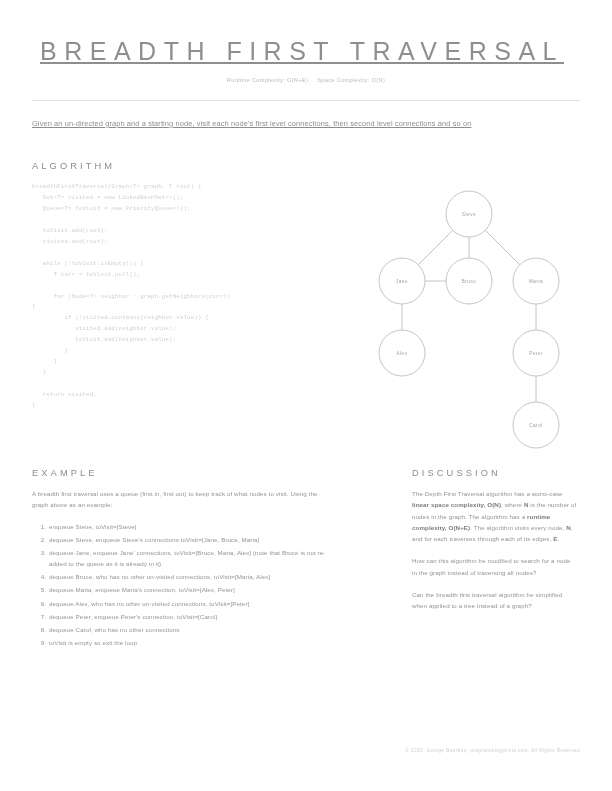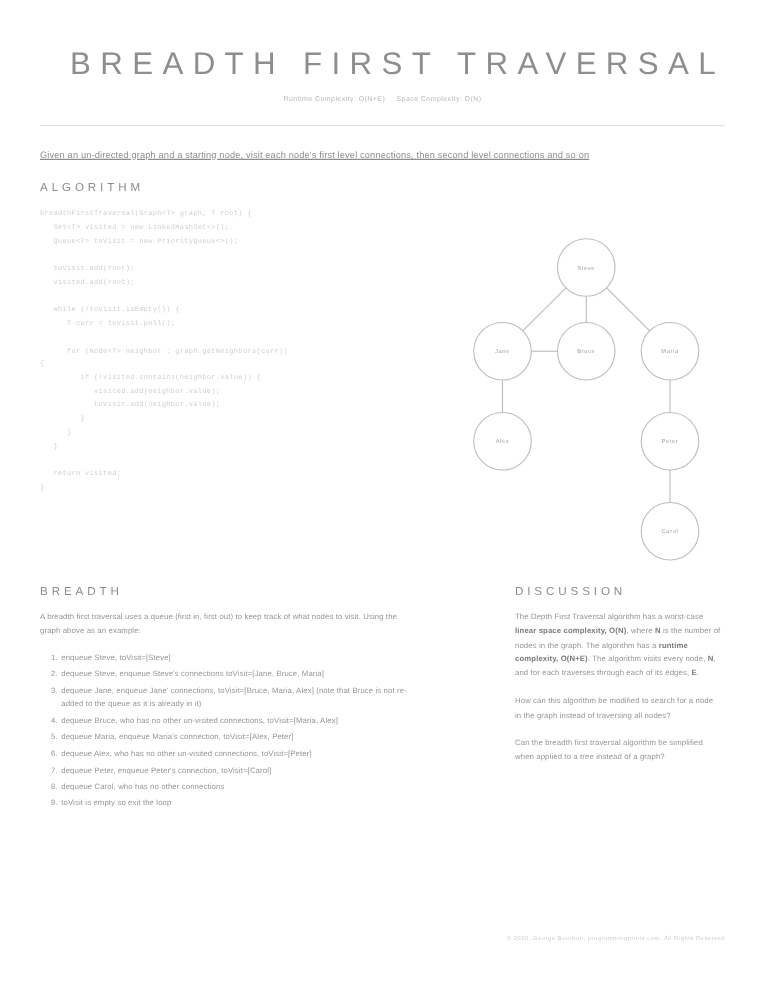--- a/index.html
+++ b/index.html
@@ -19,28 +19,29 @@
     position: absolute;
     left: 0; top: 0;
     width: 612px;
     height: 791px;
     box-sizing: border-box;
     padding: 0 32px;
   }
 
   
   .title {
-    text-align: right;
+    text-align: left;
     font-size: 25px;
     letter-spacing: 7.5px;
     color: #8e8e8e;
     font-weight: 400;
     margin: 38px 0 0 0;
     padding-left: 8px;
     line-height: 1.1;
+    text-decoration: underline;
   }
   .subtitle {
     text-align: center;
     font-size: 5.6px;
     letter-spacing: 0.35px;
     color: #b9b9b9;
     margin-top: 11px;
   }
   .subtitle .gap { display: inline-block; width: 9px; }
   .rule {
@@ -57,21 +58,21 @@
     letter-spacing: 0.12px;
     text-decoration: underline;
   }
 
   
   .section-head {
     font-size: 9.3px;
     letter-spacing: 3.1px;
     color: #8c8c8c;
     font-weight: 400;
-    margin-top: 15px;
+    margin-top: 31px;
   }
 
   
   .code {
     font-family: "Liberation Mono", monospace;
     font-size: 5.6px;
     line-height: 1.95;
     color: #cfcfcf;
     white-space: pre;
     margin-top: 11px;
@@ -212,21 +213,21 @@
           <text x="178" y="168.7" text-anchor="middle" class="node-label">Peter</text>
           <circle cx="178" cy="239" r="23" fill="#ffffff" stroke="#bdbdbd" stroke-width="0.9"></circle>
           <text x="178" y="240.7" text-anchor="middle" class="node-label">Carol</text>
         </g>
     </svg>
   </div>
 
   <div class="cols">
 
     <div class="col-left">
-      <div class="section-head" style="margin-top:0">BREADTH</div>
+      <div class="section-head" style="margin-top:0">EXAMPLE</div>
       <div class="body-text">A breadth first traversal uses a queue (first in, first out) to keep track of what nodes to visit. Using the graph above as an example:</div>
       <ol class="steps" id="steps-list">
           <li>enqueue Steve, toVisit=[Steve]</li>
           <li>dequeue Steve, enqueue Steve's connections toVisit=[Jane, Bruce, Maria]</li>
           <li>dequeue Jane, enqueue Jane' connections, toVisit=[Bruce, Maria, Alex] (note that Bruce is not re-added to the queue as it is already in it)</li>
           <li>dequeue Bruce, who has no other un-visited connections, toVisit=[Maria, Alex]</li>
           <li>dequeue Maria, enqueue Maria's connection, toVisit=[Alex, Peter]</li>
           <li>dequeue Alex, who has no other un-visited connections, toVisit=[Peter]</li>
           <li>dequeue Peter, enqueue Peter's connection, toVisit=[Carol]</li>
           <li>dequeue Carol, who has no other connections</li>

